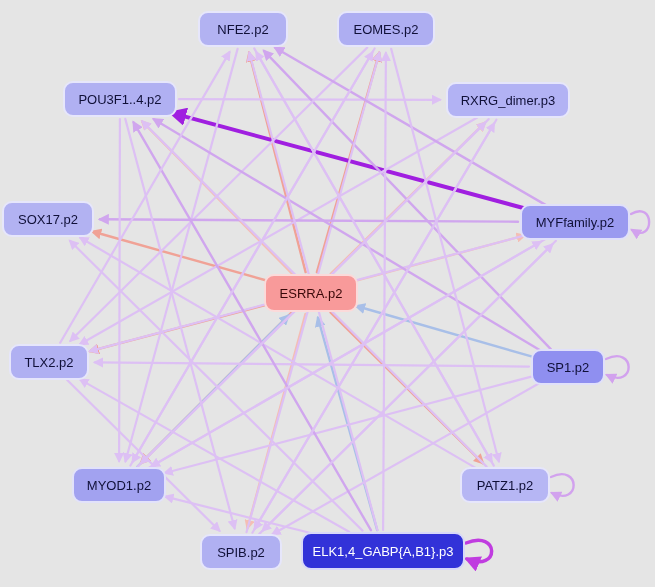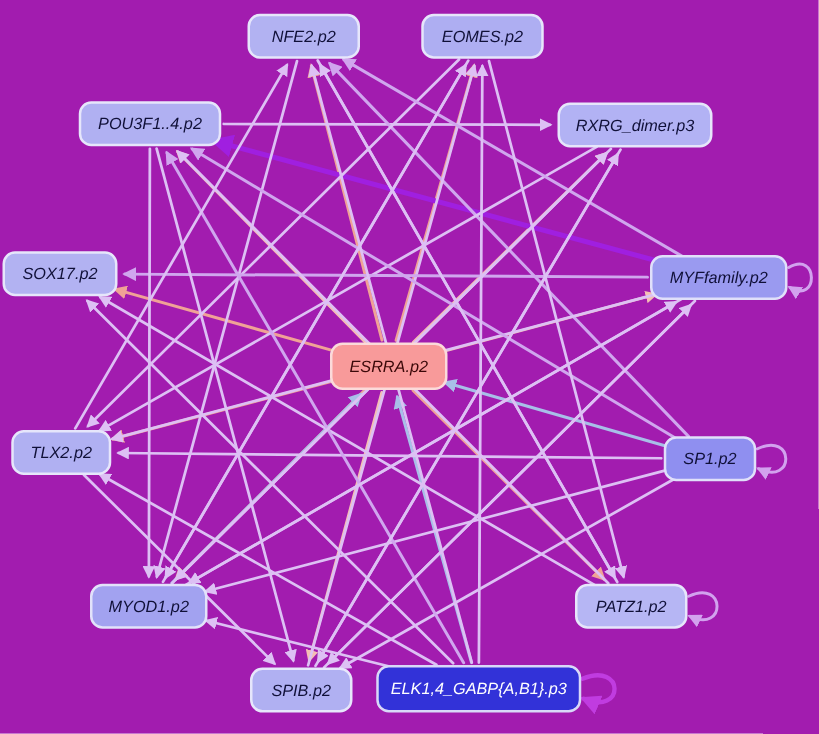--- a/index.html
+++ b/index.html
@@ -5,23 +5,22 @@
   html, body {
     margin: 0;
     padding: 0;
     background: #ffffff;
     font-family: "Liberation Sans", sans-serif;
   }
   .canvas-wrap {
     position: relative;
     width: 655px;
     height: 587px;
-    background: #a21caf;
+    background: #e5e5e5;
     overflow: hidden;
-    font-style: italic;
   }
   svg { display: block; }
   .node-rect { cursor: pointer; }
   .node-label {
     font-family: "Liberation Sans", sans-serif;
     font-size: 13px;
     pointer-events: none;
   }
   .edge-path { fill: none; stroke-linecap: round; }
 </style>

